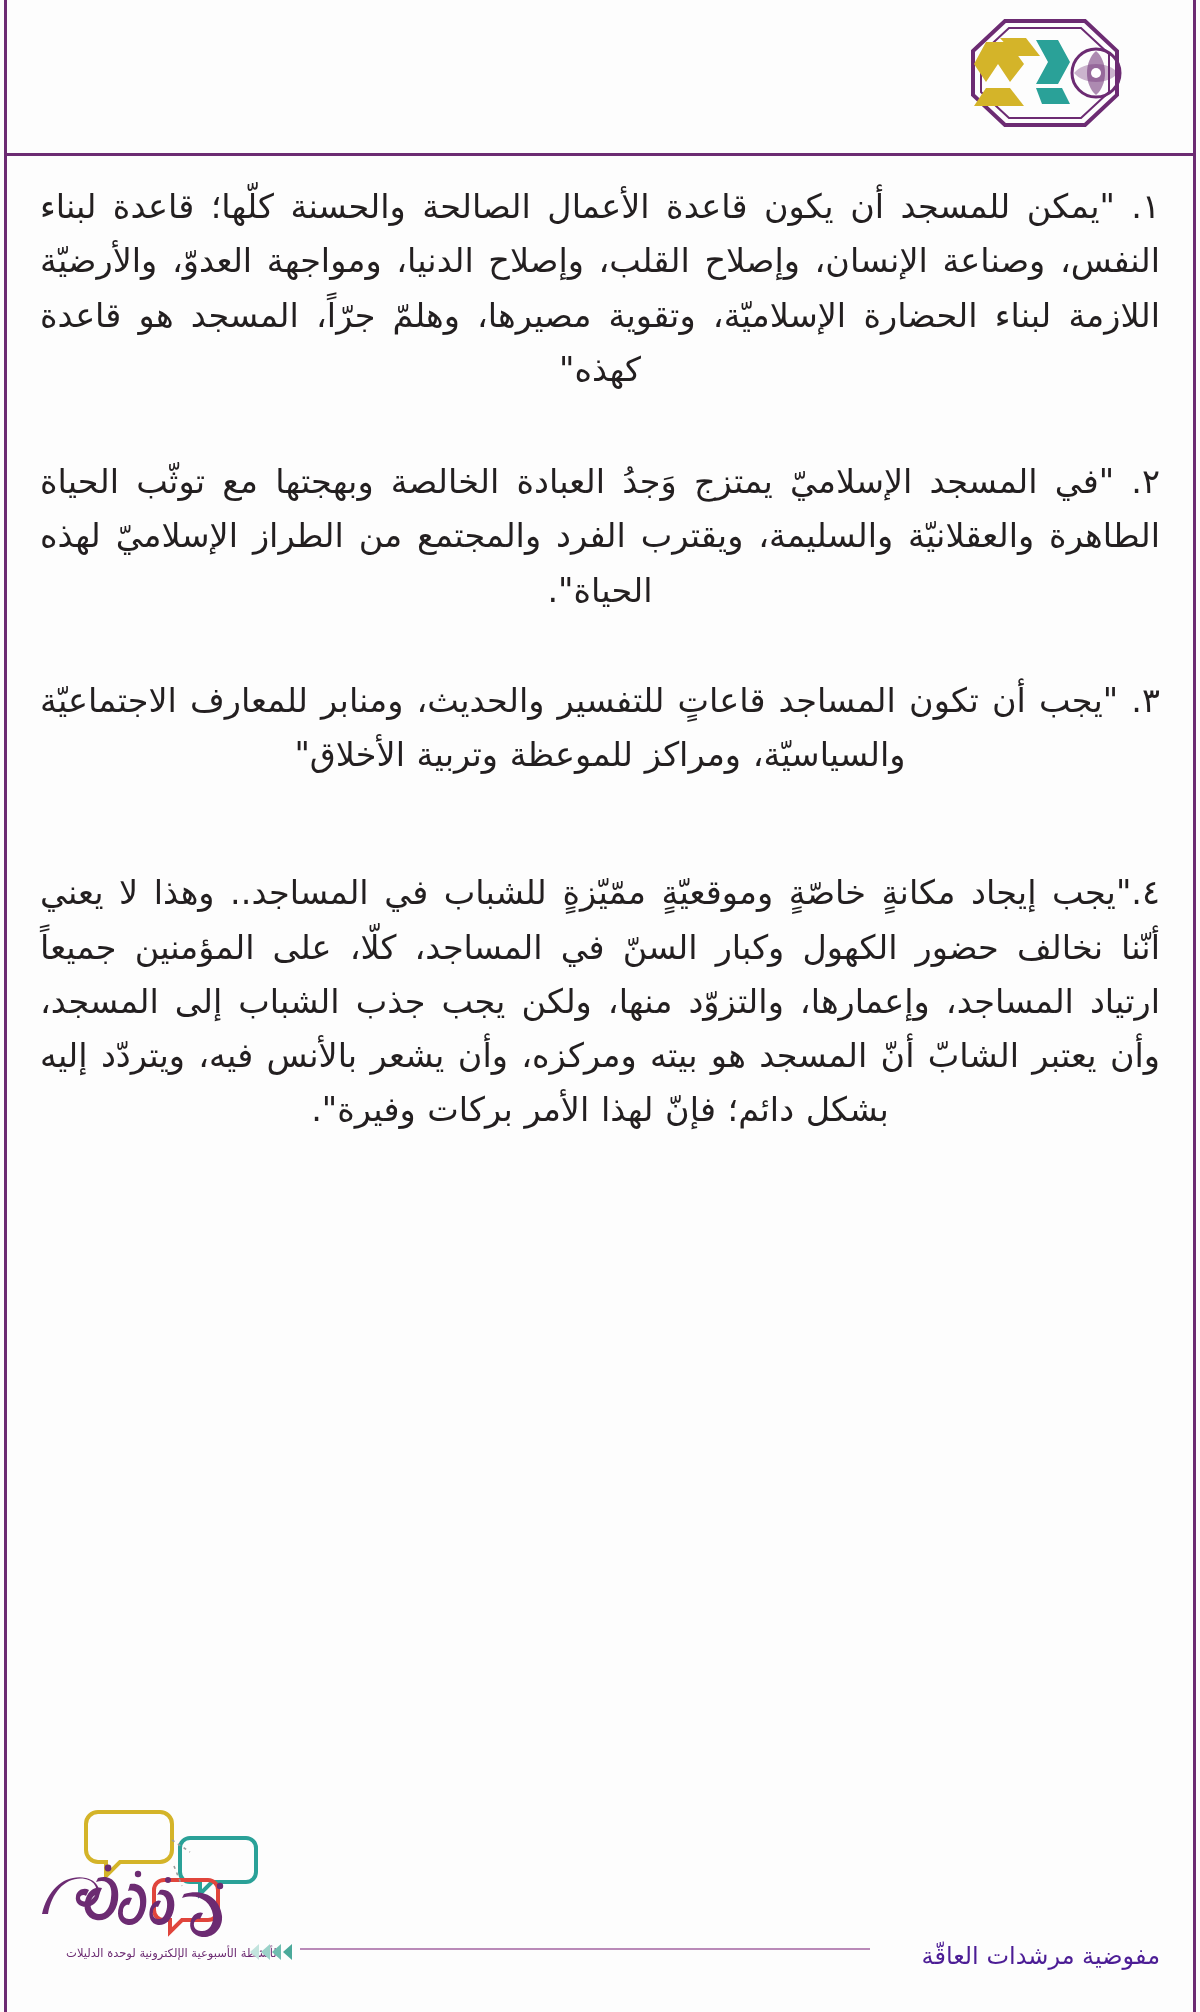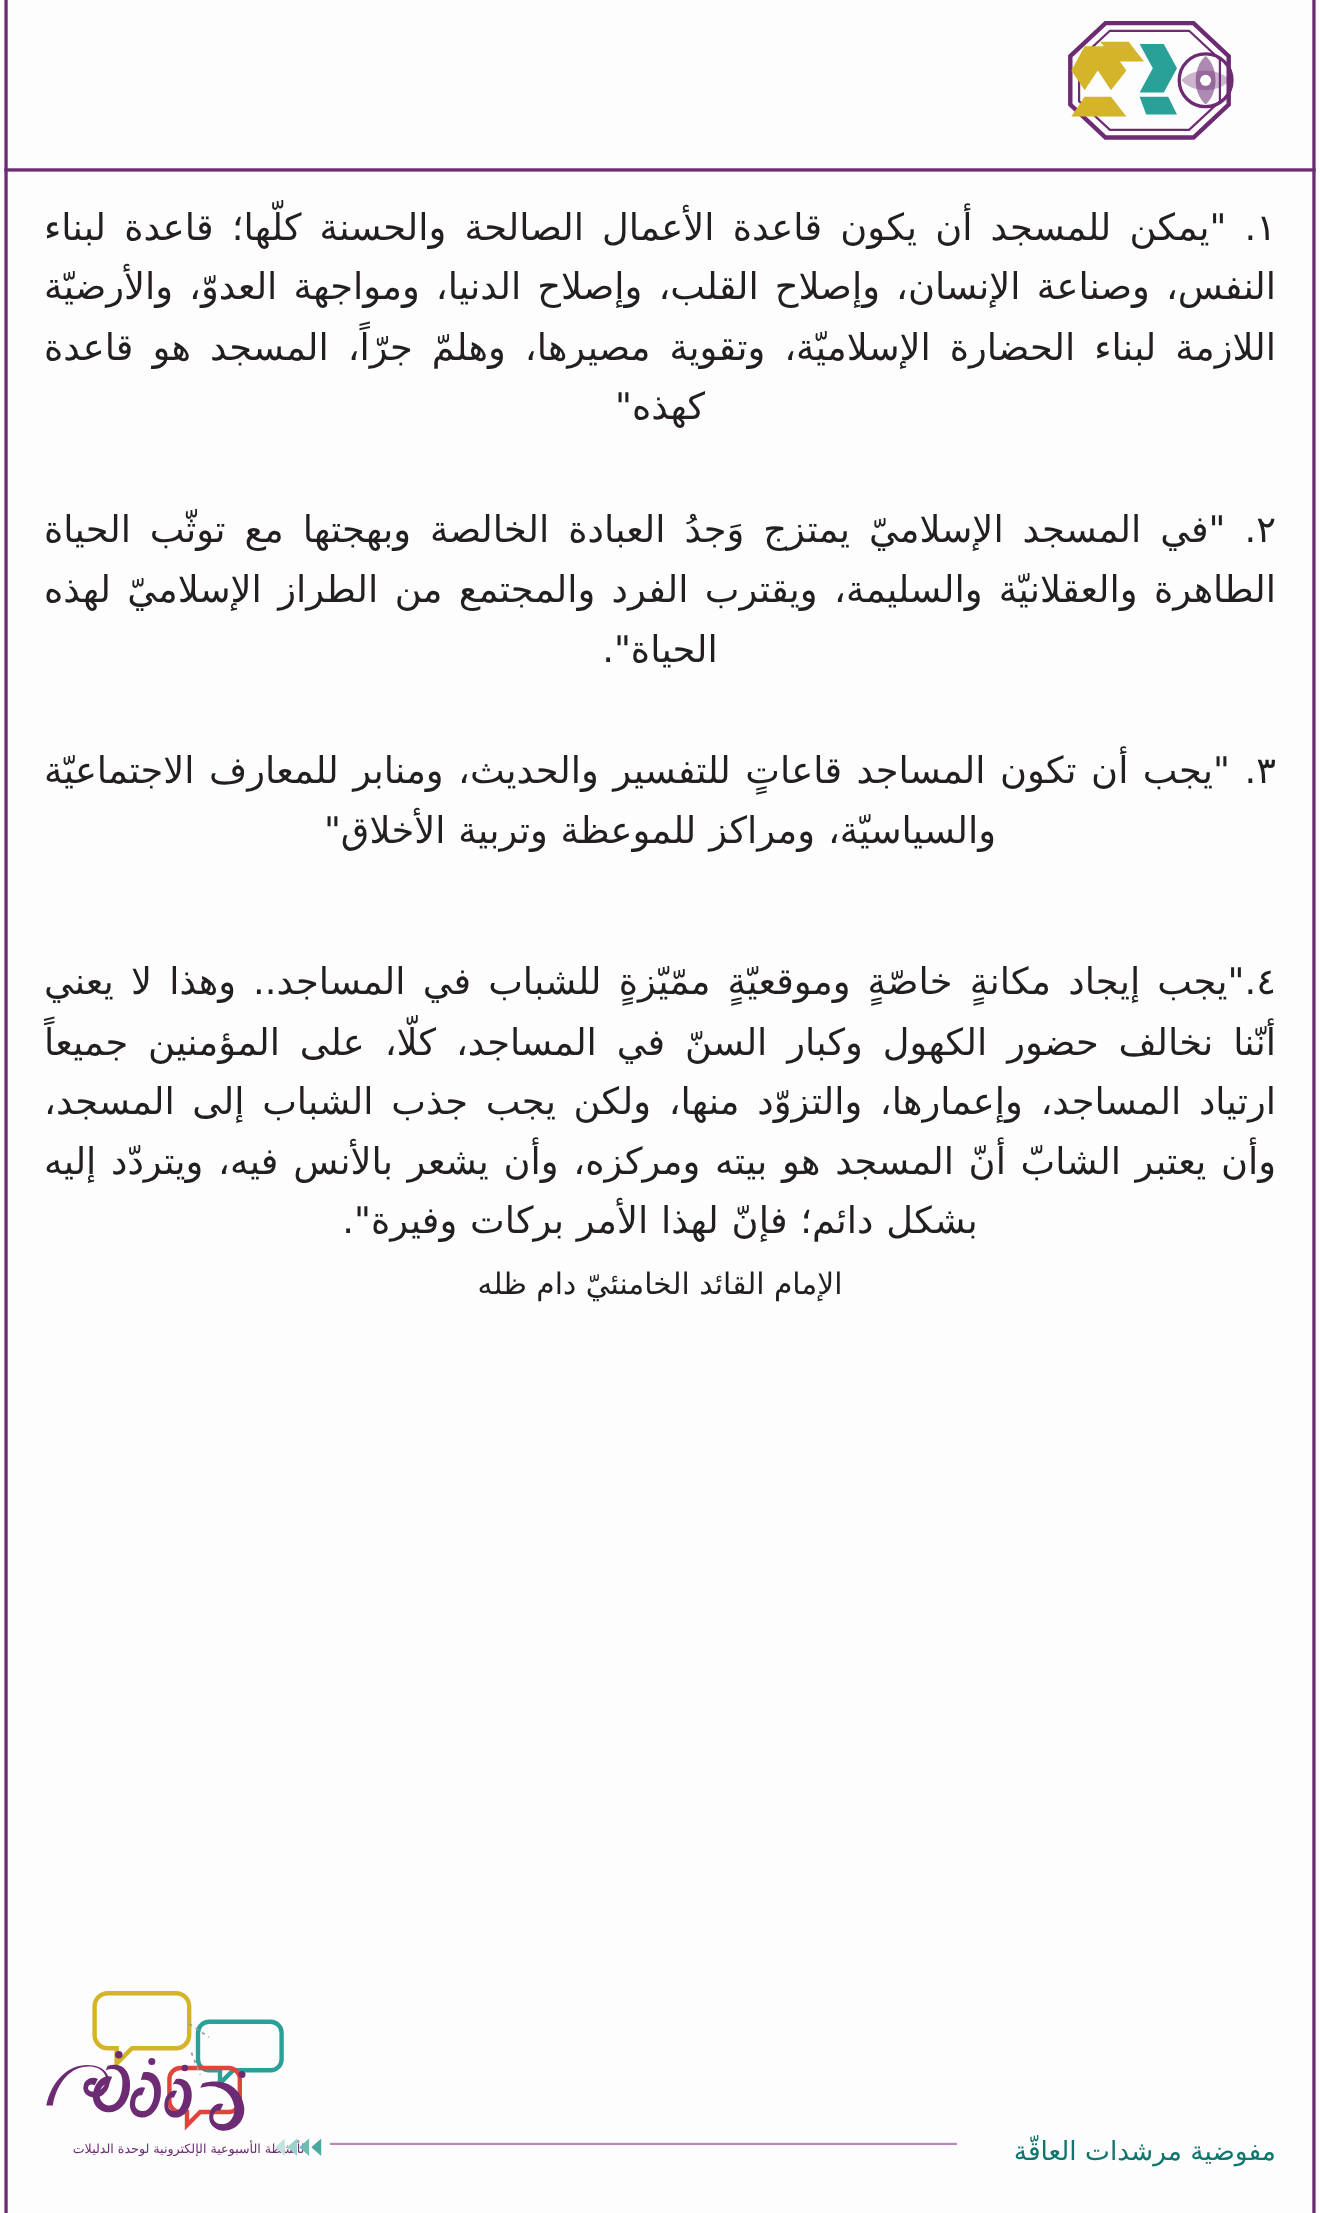--- a/index.html
+++ b/index.html
@@ -110,21 +110,21 @@
     width: 100%;
     height: 2px;
     background: #b98ab8;
   }
 
   .footer-caption {
     position: absolute;
     bottom: 42px;
     right: 40px;
     font-size: 24px;
-    color: #0f766e;
+    color: #4c1d95;
     direction: rtl;
     white-space: nowrap;
   }
 
   .chevrons {
     position: absolute;
     bottom: 52px;
     left: 250px;
     display: flex;
     gap: 2px;
@@ -197,21 +197,20 @@
       </svg>
     </div>
     <div class="header-rule"></div>
   </div>
 
   <div class="content">
     <p class="para p1">١.  "يمكن للمسجد أن يكون قاعدة الأعمال الصالحة والحسنة كلّها؛ قاعدة لبناء النفس، وصناعة الإنسان، وإصلاح القلب، وإصلاح الدنيا، ومواجهة العدوّ، والأرضيّة اللازمة لبناء الحضارة الإسلاميّة، وتقوية مصيرها، وهلمّ جرّاً، المسجد هو قاعدة كهذه"</p>
     <p class="para p2">٢. "في المسجد الإسلاميّ يمتزج وَجدُ العبادة الخالصة وبهجتها مع توثّب الحياة الطاهرة والعقلانيّة والسليمة، ويقترب الفرد والمجتمع من الطراز الإسلاميّ لهذه الحياة".</p>
     <p class="para p3">٣. "يجب أن تكون المساجد قاعاتٍ للتفسير والحديث، ومنابر للمعارف الاجتماعيّة والسياسيّة، ومراكز للموعظة وتربية الأخلاق"</p>
     <p class="para p4">٤."يجب إيجاد مكانةٍ خاصّةٍ وموقعيّةٍ ممّيّزةٍ للشباب في المساجد.. وهذا لا يعني أنّنا نخالف حضور الكهول وكبار السنّ في المساجد، كلّا، على المؤمنين جميعاً ارتياد المساجد، وإعمارها، والتزوّد منها، ولكن يجب جذب الشباب إلى المسجد، وأن يعتبر الشابّ أنّ المسجد هو بيته ومركزه، وأن يشعر بالأنس فيه، ويتردّد إليه بشكل دائم؛ فإنّ لهذا الأمر بركات وفيرة".</p>
-    <div class="attribution">الإمام القائد الخامنئيّ دام ظله</div>
   </div>
 
   <div class="footer">
 
     <div class="brand">
       <svg width="270" height="160" viewBox="0 0 270 160">
 
         <g fill="none" stroke-width="4">
           <path d="M74,18 h62 a12,12 0 0 1 12,12 v26 a12,12 0 0 1 -12,12 h-40 l-14,14 v-14 h-8 a12,12 0 0 1 -12,-12 v-26 a12,12 0 0 1 12,-12 z" stroke="#d4b429"></path>
           <path d="M166,44 h56 a10,10 0 0 1 10,10 v24 a10,10 0 0 1 -10,10 h-34 l-12,12 v-12 h-10 a10,10 0 0 1 -10,-10 v-24 a10,10 0 0 1 10,-10 z" stroke="#2aa198"></path>

